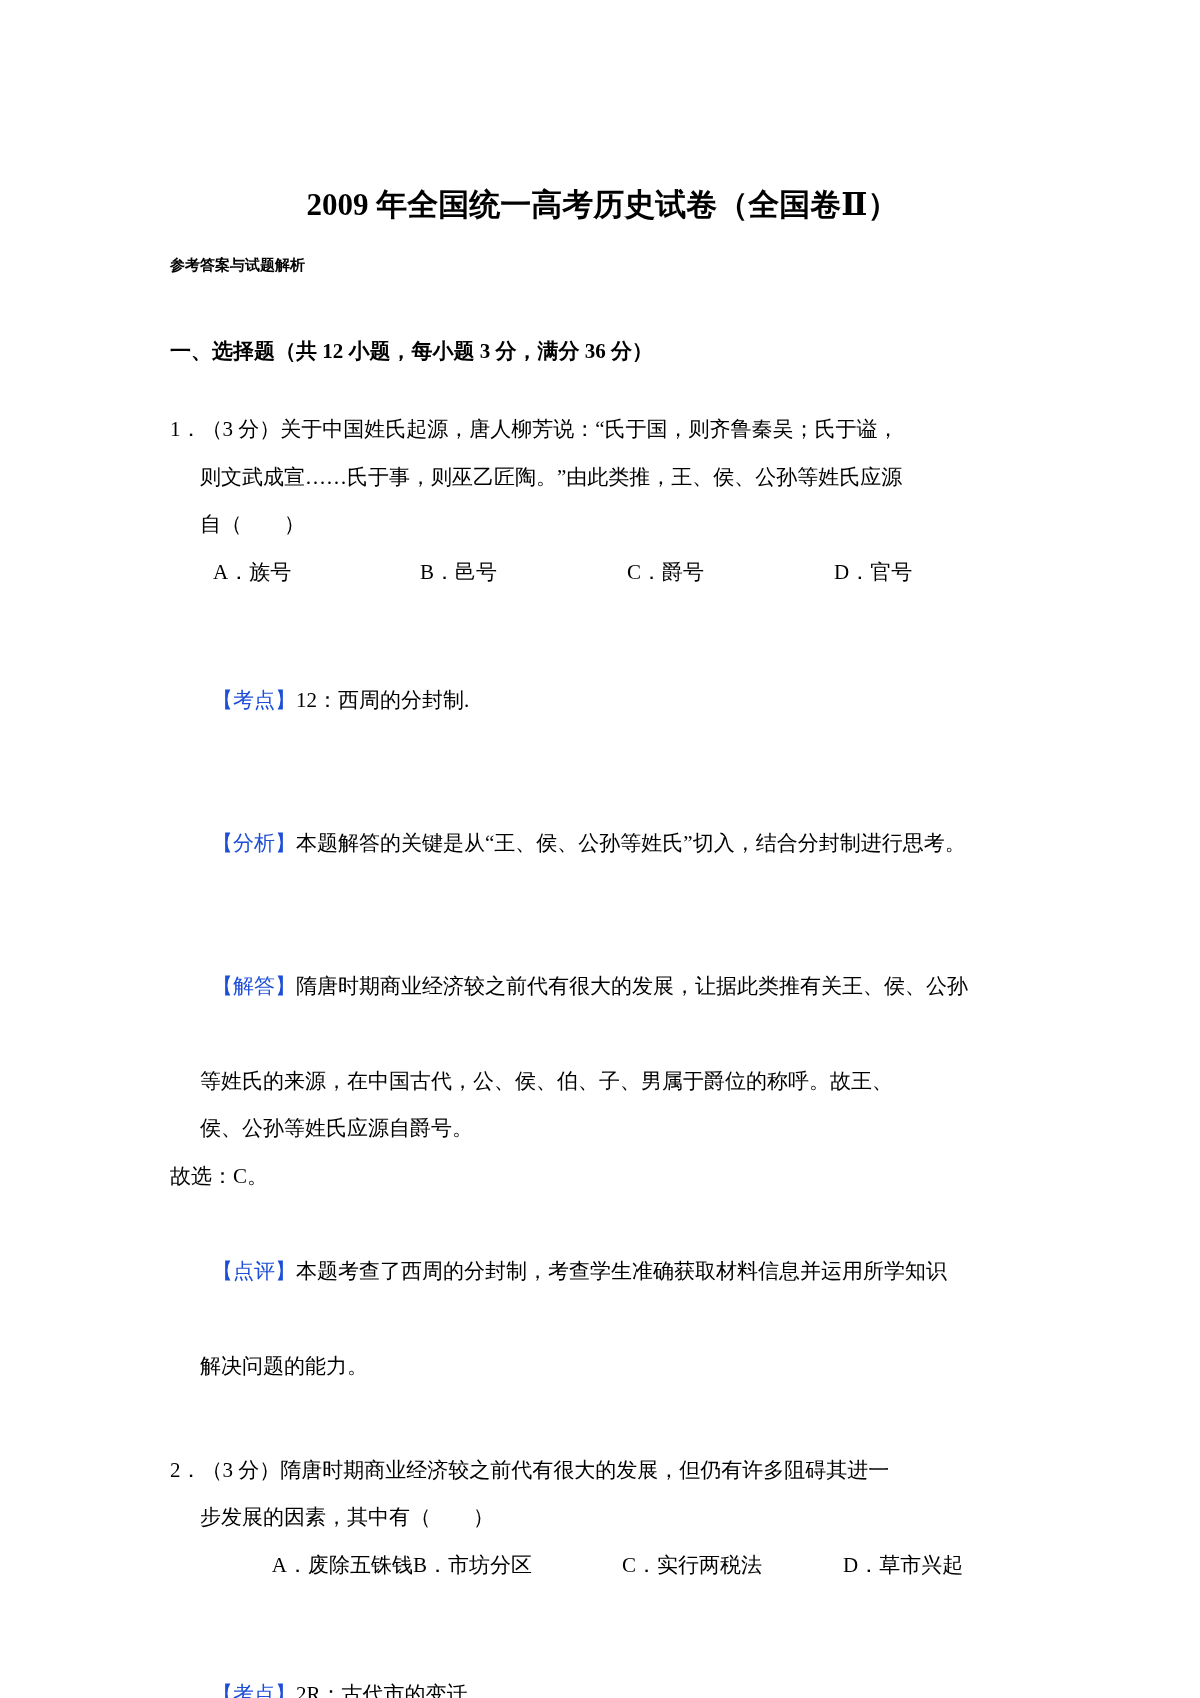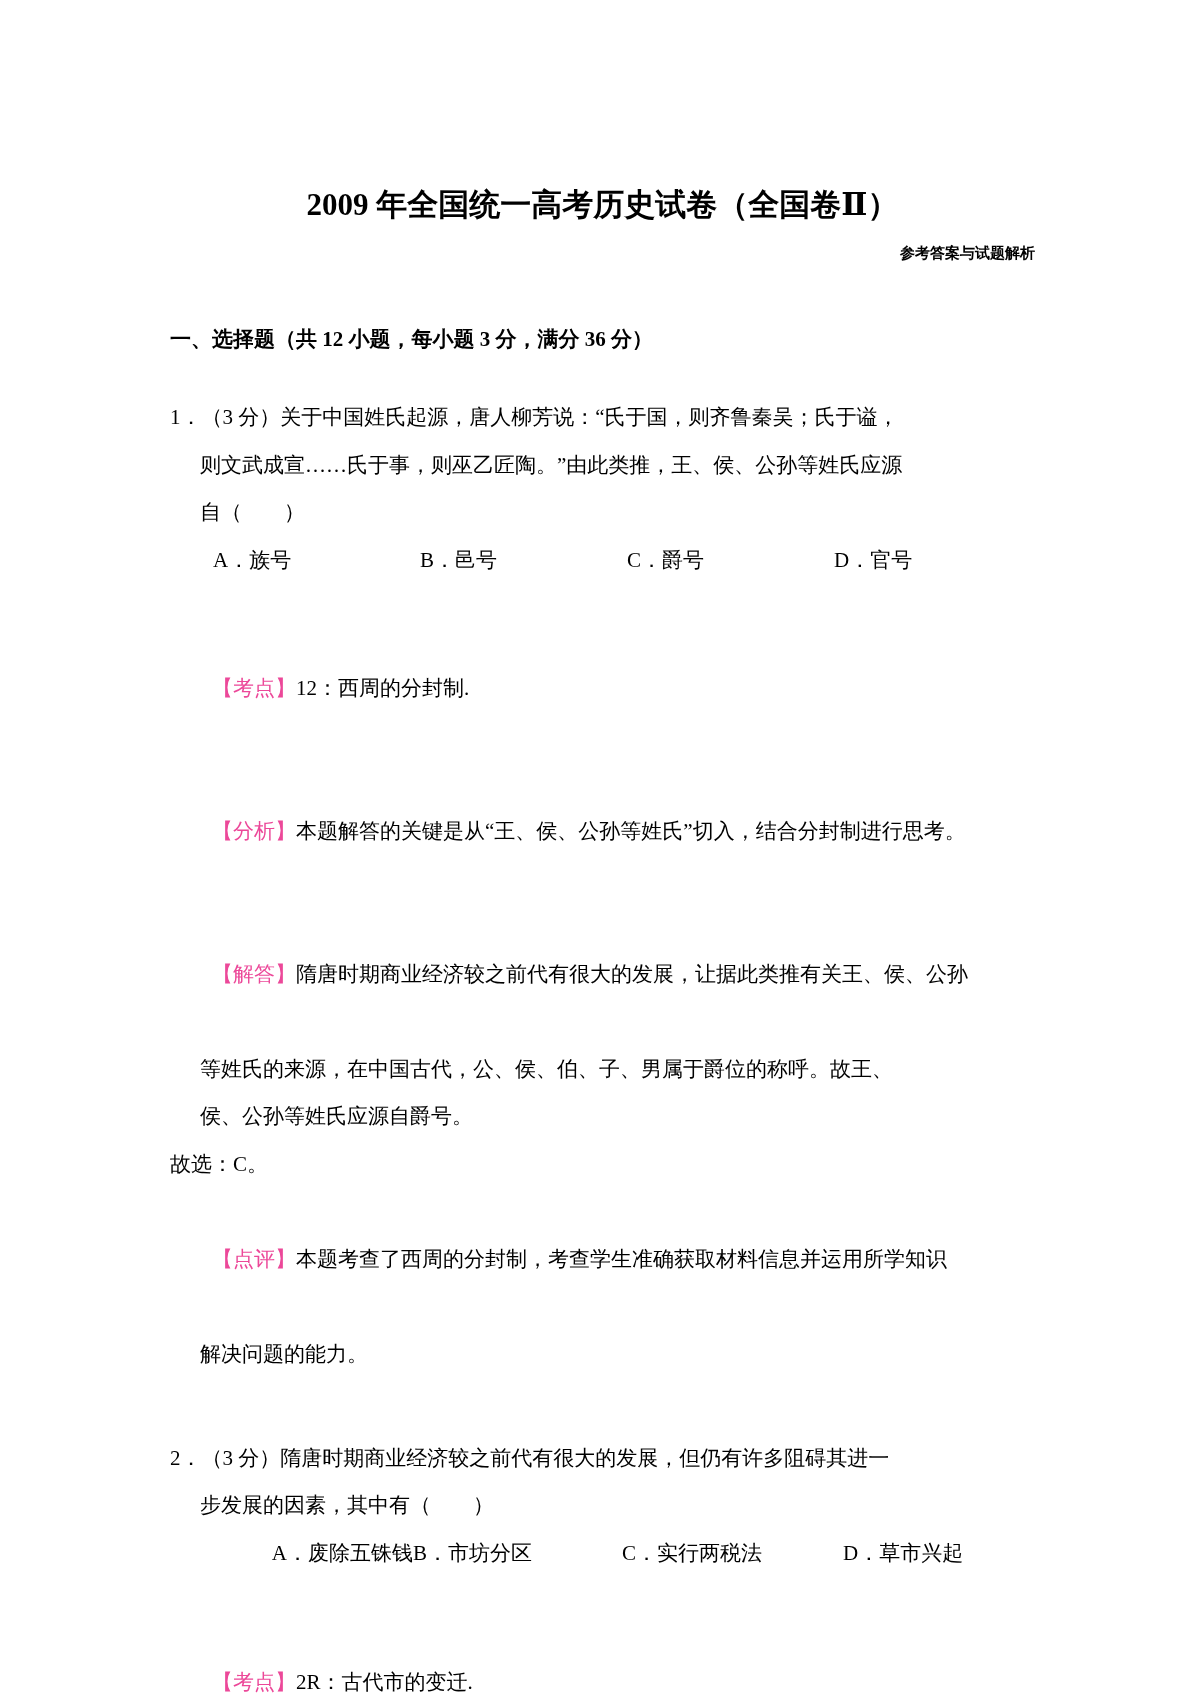--- a/index.html
+++ b/index.html
@@ -15,39 +15,39 @@
   .content {
     padding: 186px 165px 0 170px;
   }
   .title {
     text-align: center;
     font-size: 31px;
     font-weight: bold;
     line-height: 37px;
   }
   .subtitle {
-    text-align: right;
+    text-align: left;
     font-size: 15px;
     font-weight: bold;
     line-height: 20px;
-    margin-top: 20px;
+    margin-top: 32px;
   }
   .section-heading {
     font-size: 21px;
     font-weight: bold;
     line-height: 30px;
     margin-top: 61px;
   }
   .line {
     font-size: 21px;
     line-height: 47.6px;
     white-space: pre;
   }
   .indent { padding-left: 30px; }
-  .blue { color: #ec4899; }
+  .blue { color: #1d4ed8; }
   .gap-stem { margin-top: 40px; }   
   .gap-exp  { margin-top: 33px; }   
   .gap-q2   { margin-top: 56px; }   
   .gap-exp2 { margin-top: 34px; }   
   .opts { display: flex; padding-left: 43px; }
   .opts-q1 .opt { width: 207px; }
   .opts-q1 .opt:last-child { width: auto; }
   .opts-q2 .opt-1 { width: 200px; text-align: right; }
   .opts-q2 .opt-2 { width: 209px; }
   .opts-q2 .opt-3 { width: 221px; }

